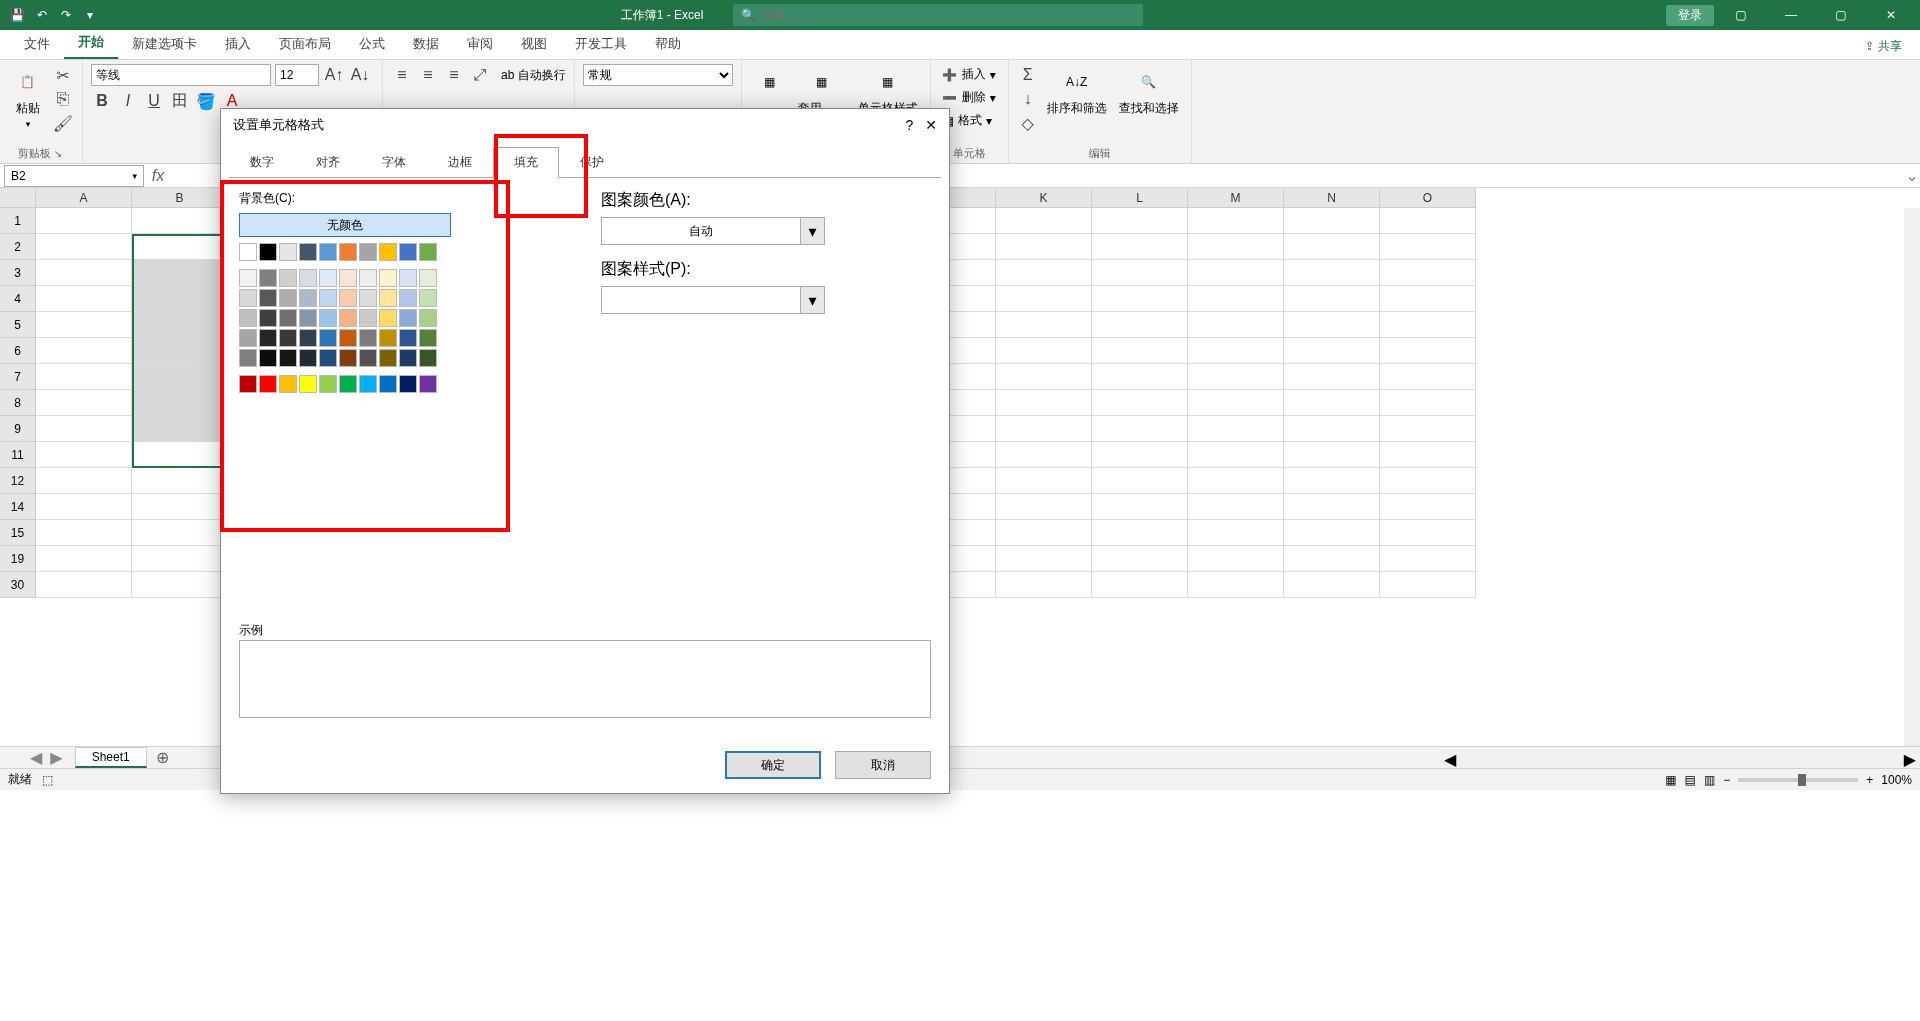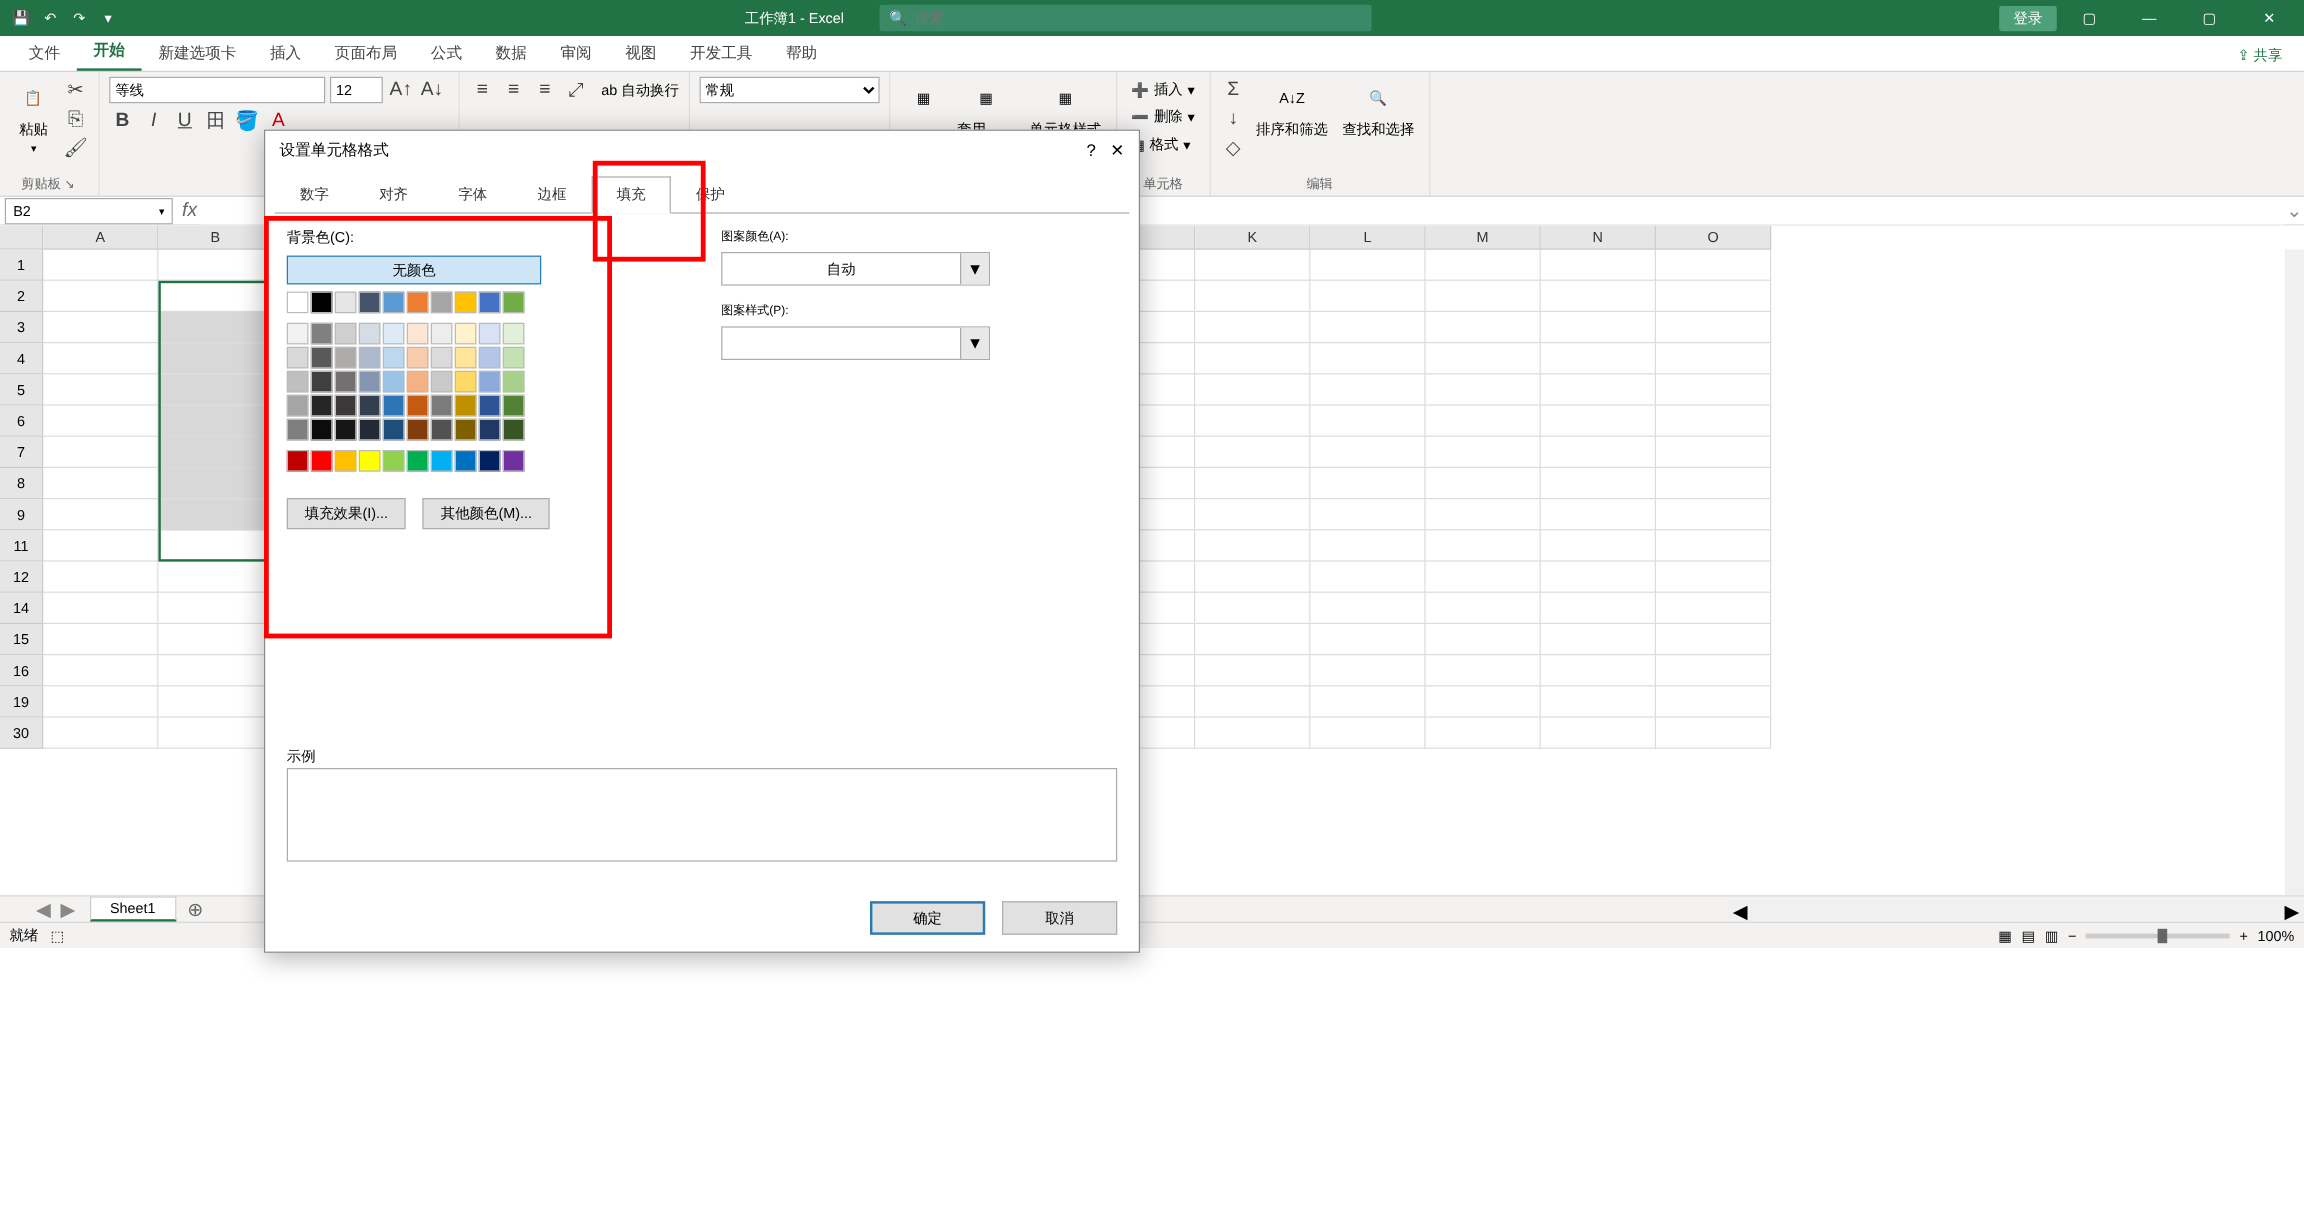--- a/index.html
+++ b/index.html
@@ -73,21 +73,21 @@
 .dtab-line{height:1px;background:#ababab;margin:0 8px -1px;position:relative;top:-1px;}
 .dlg-body{padding:12px 18px;position:relative;}
 .bg-label{font-size:12px;margin-bottom:6px;}
 .nocolor-btn{width:212px;height:24px;border:1px solid #2a7ab0;background:#cde5f7;font-size:12px;cursor:pointer;text-align:center;}
 .palette{margin-top:6px;}
 .prow{display:flex;gap:2px;margin-bottom:2px;}
 .swatch{width:18px;height:18px;border:1px solid #bbb;cursor:pointer;}
 .two-btn{display:flex;gap:14px;margin-top:22px;}
 .flat-btn{height:26px;padding:0 14px;border:1px solid #ababab;background:#e1e1e1;font-size:12px;cursor:pointer;}
 .right-col{position:absolute;left:380px;top:12px;}
-.right-col .lbl{font-size:10px;margin-bottom:6px;}
+.right-col .lbl{font-size:16px;margin-bottom:6px;}
 .combo{width:224px;height:28px;border:1px solid #ababab;display:flex;}
 .combo-txt{flex:1;display:flex;align-items:center;justify-content:center;font-size:12px;}
 .combo-arr{width:24px;background:#e8e8e8;border-left:1px solid #ababab;display:flex;align-items:center;justify-content:center;}
 .sample-label{font-size:12px;position:absolute;left:18px;top:444px;}
 .sample-box{position:absolute;left:18px;top:462px;right:18px;height:78px;border:1px solid #ababab;}
 .dlg-footer{position:absolute;bottom:14px;right:18px;display:flex;gap:14px;}
 .dlg-btn{width:96px;height:28px;border:1px solid #ababab;background:#e1e1e1;font-size:12px;cursor:pointer;}
 .dlg-btn.primary{border:2px solid #2a7ab0;}
 
 .highlight{position:absolute;border:4px solid #ff0000;pointer-events:none;z-index:200;}
@@ -497,38 +497,20 @@
         <div class="cell" style="width: 96px;"></div>
         <div class="cell" style="width: 96px;"></div>
         <div class="cell" style="width: 96px;"></div>
         <div class="cell" style="width: 96px;"></div>
         <div class="cell" style="width: 96px;"></div>
         <div class="cell" style="width: 96px;"></div>
         <div class="cell" style="width: 96px;"></div>
         <div class="cell" style="width: 96px;"></div>
       </div>
       <div class="row">
-        <div class="rowh">16</div>
-        <div class="cell" style="width: 96px;"></div>
-        <div class="cell" style="width: 96px;"></div>
-        <div class="cell" style="width: 96px;"></div>
-        <div class="cell" style="width: 96px;"></div>
-        <div class="cell" style="width: 96px;"></div>
-        <div class="cell" style="width: 96px;"></div>
-        <div class="cell" style="width: 96px;"></div>
-        <div class="cell" style="width: 96px;"></div>
-        <div class="cell" style="width: 96px;"></div>
-        <div class="cell" style="width: 96px;"></div>
-        <div class="cell" style="width: 96px;"></div>
-        <div class="cell" style="width: 96px;"></div>
-        <div class="cell" style="width: 96px;"></div>
-        <div class="cell" style="width: 96px;"></div>
-        <div class="cell" style="width: 96px;"></div>
-      </div>
-      <div class="row">
         <div class="rowh">19</div>
         <div class="cell" style="width: 96px;"></div>
         <div class="cell" style="width: 96px;"></div>
         <div class="cell" style="width: 96px;"></div>
         <div class="cell" style="width: 96px;"></div>
         <div class="cell" style="width: 96px;"></div>
         <div class="cell" style="width: 96px;"></div>
         <div class="cell" style="width: 96px;"></div>
         <div class="cell" style="width: 96px;"></div>
         <div class="cell" style="width: 96px;"></div>
@@ -688,24 +670,20 @@
           <div class="swatch" style="background: rgb(255, 192, 0);"></div>
           <div class="swatch" style="background: rgb(255, 255, 0);"></div>
           <div class="swatch" style="background: rgb(146, 208, 80);"></div>
           <div class="swatch" style="background: rgb(0, 176, 80);"></div>
           <div class="swatch" style="background: rgb(0, 176, 240);"></div>
           <div class="swatch" style="background: rgb(0, 112, 192);"></div>
           <div class="swatch" style="background: rgb(0, 32, 96);"></div>
           <div class="swatch" style="background: rgb(112, 48, 160);"></div>
         </div>
       </div>
-    <div class="two-btn">
-      <button class="flat-btn">填充效果(I)...</button>
-      <button class="flat-btn">其他颜色(M)...</button>
-    </div>
     <div class="right-col">
       <div class="lbl">图案颜色(A):</div>
       <div class="combo">
         <div class="combo-txt">自动</div>
         <div class="combo-arr">▾</div>
       </div>
       <div class="lbl" style="margin-top:14px;">图案样式(P):</div>
       <div class="combo">
         <div class="combo-txt"></div>
         <div class="combo-arr">▾</div>

